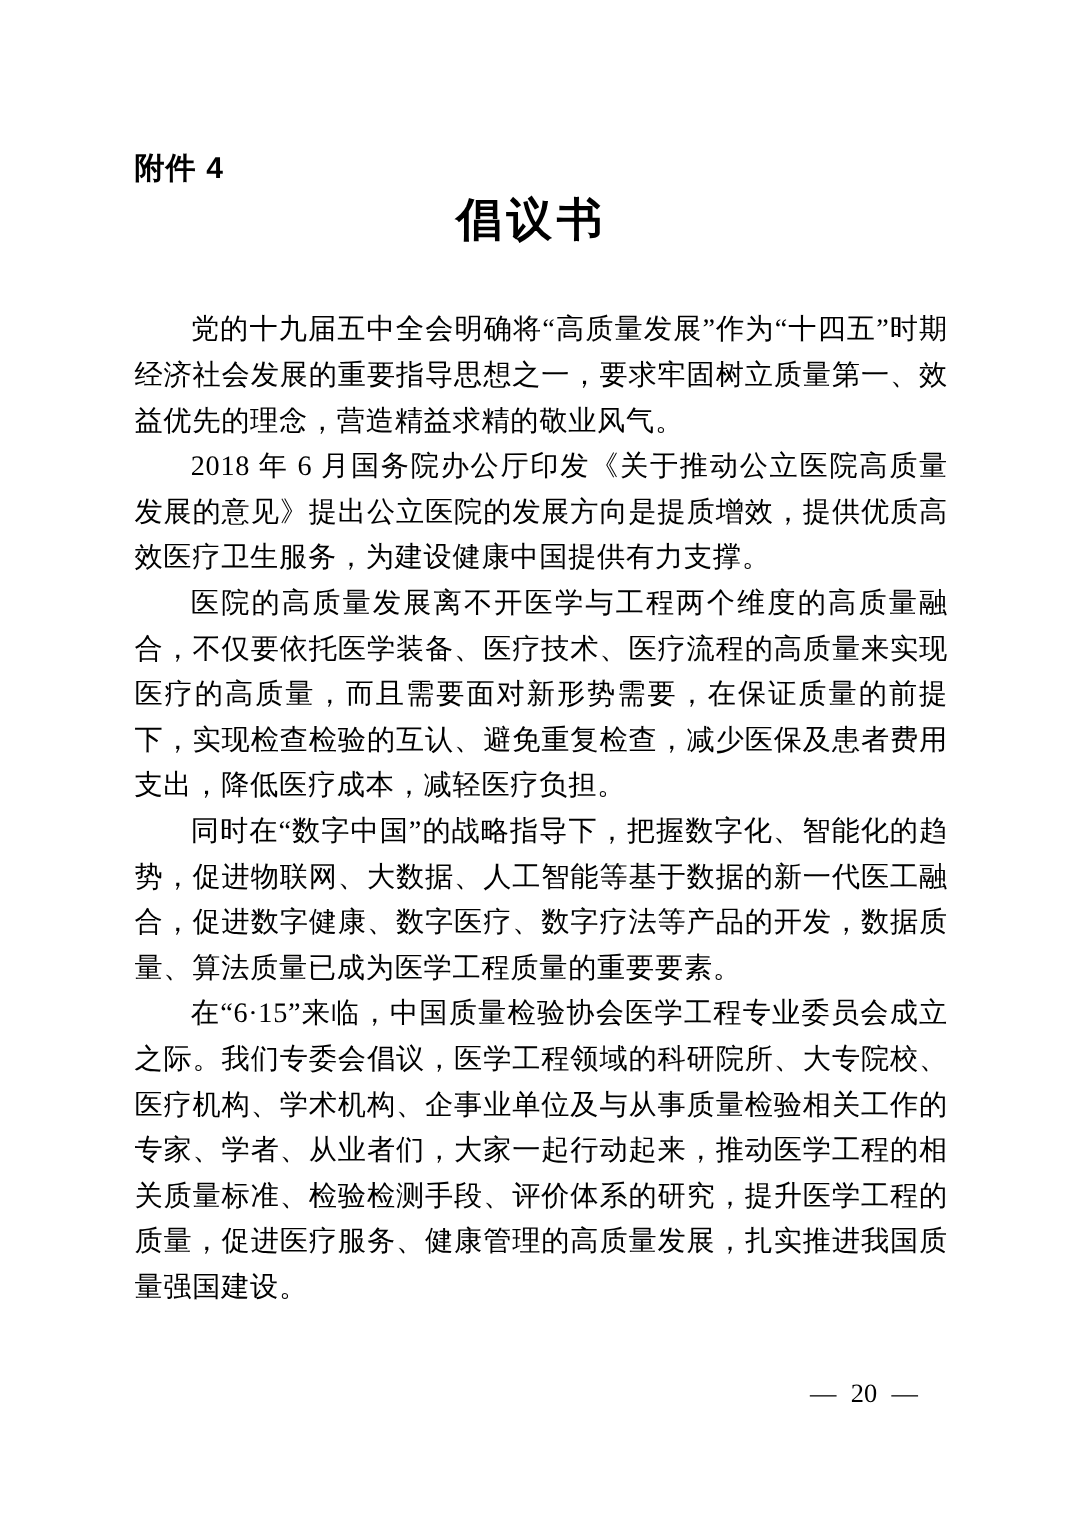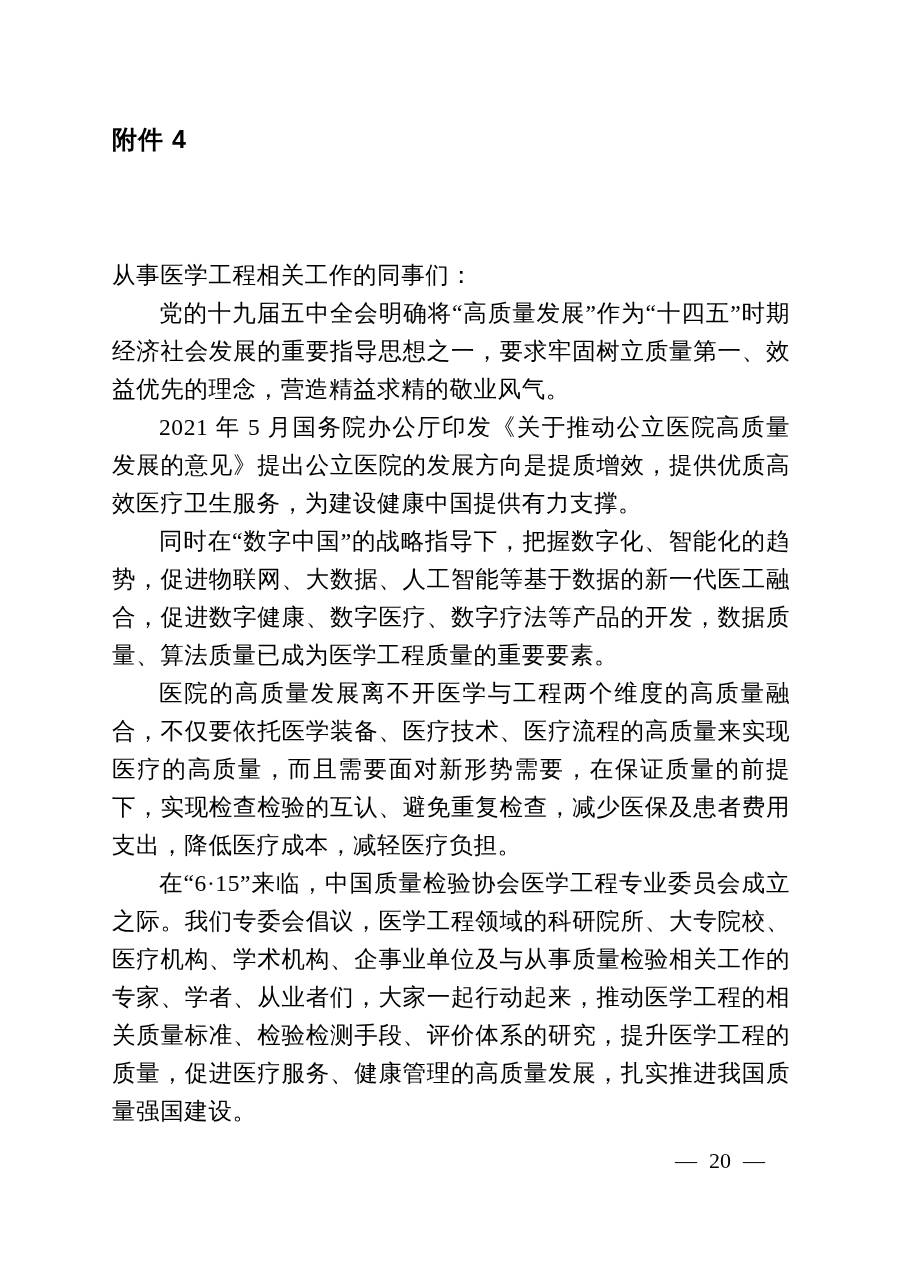--- a/index.html
+++ b/index.html
@@ -73,27 +73,27 @@
     letter-spacing: 0;
   }
 </style>
 </head>
 <body>
 
 <div class="page">
 
   <div class="attachment-label">附件 4</div>
 
+  <h1 class="doc-title">倡议书</h1>
 
   <div class="doc-body">
-    <p class="salutation">从事医学工程相关工作的同事们：</p>
     <p class="para">党的十九届五中全会明确将“高质量发展”作为“十四五”时期经济社会发展的重要指导思想之一，要求牢固树立质量第一、效益优先的理念，营造精益求精的敬业风气。</p>
-    <p class="para">2021 年 5 月国务院办公厅印发《关于推动公立医院高质量发展的意见》提出公立医院的发展方向是提质增效，提供优质高效医疗卫生服务，为建设健康中国提供有力支撑。</p>
+    <p class="para">2018 年 6 月国务院办公厅印发《关于推动公立医院高质量发展的意见》提出公立医院的发展方向是提质增效，提供优质高效医疗卫生服务，为建设健康中国提供有力支撑。</p>
+    <p class="para">医院的高质量发展离不开医学与工程两个维度的高质量融合，不仅要依托医学装备、医疗技术、医疗流程的高质量来实现医疗的高质量，而且需要面对新形势需要，在保证质量的前提下，实现检查检验的互认、避免重复检查，减少医保及患者费用支出，降低医疗成本，减轻医疗负担。</p>
     <p class="para">同时在“数字中国”的战略指导下，把握数字化、智能化的趋势，促进物联网、大数据、人工智能等基于数据的新一代医工融合，促进数字健康、数字医疗、数字疗法等产品的开发，数据质量、算法质量已成为医学工程质量的重要要素。</p>
-    <p class="para">医院的高质量发展离不开医学与工程两个维度的高质量融合，不仅要依托医学装备、医疗技术、医疗流程的高质量来实现医疗的高质量，而且需要面对新形势需要，在保证质量的前提下，实现检查检验的互认、避免重复检查，减少医保及患者费用支出，降低医疗成本，减轻医疗负担。</p>
     <p class="para">在“6·15”来临，中国质量检验协会医学工程专业委员会成立之际。我们专委会倡议，医学工程领域的科研院所、大专院校、医疗机构、学术机构、企事业单位及与从事质量检验相关工作的专家、学者、从业者们，大家一起行动起来，推动医学工程的相关质量标准、检验检测手段、评价体系的研究，提升医学工程的质量，促进医疗服务、健康管理的高质量发展，扎实推进我国质量强国建设。</p>
   </div>
 
   <div class="page-footer">
     <span class="dash">—</span>
     <span class="num">20</span>
     <span class="dash">—</span>
   </div>
 
 </div>

